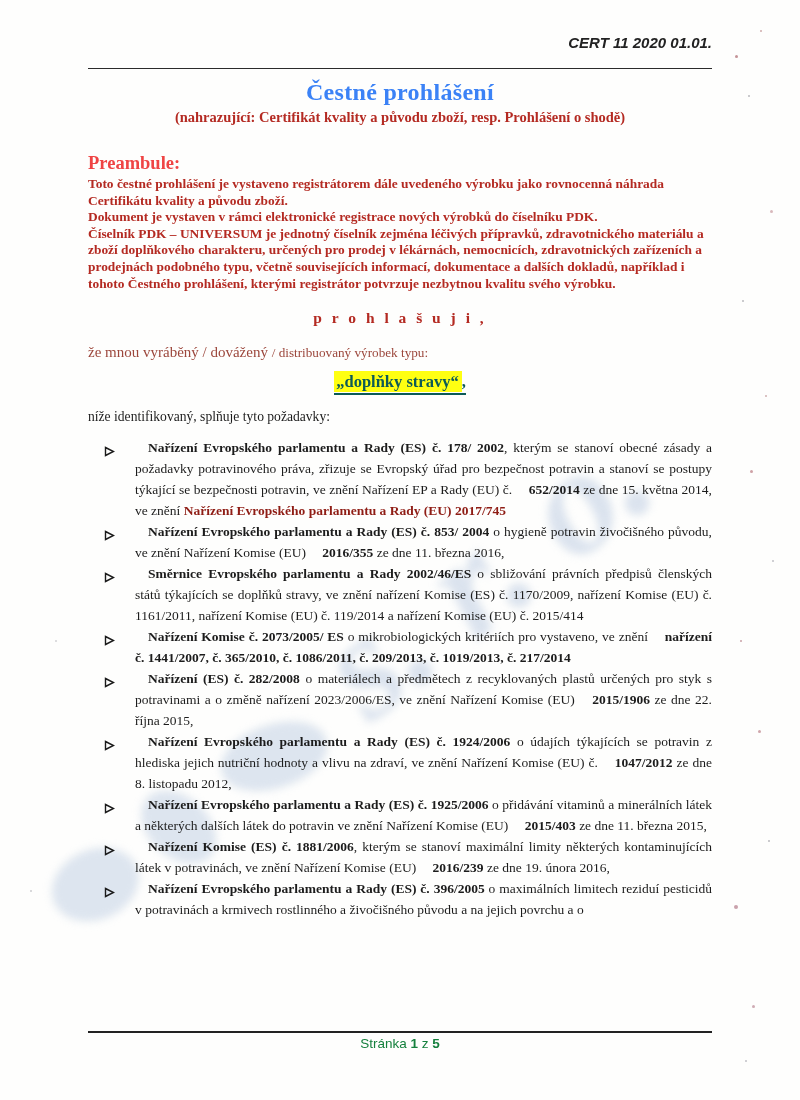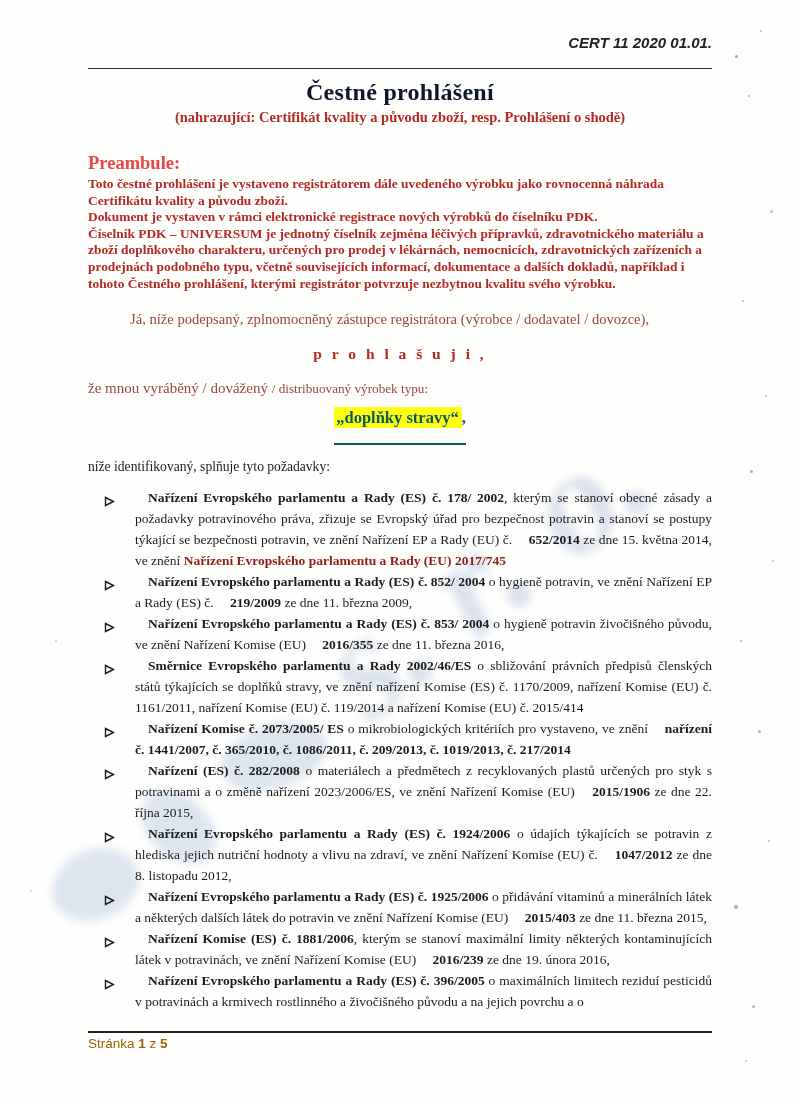--- a/index.html
+++ b/index.html
@@ -27,21 +27,21 @@
     color:#222;
     margin:4px 0 0 0;
   }
   .top-rule{
     border:none;border-top:1.4px solid #2b2b2b;
     margin:17px 0 0 0;
   }
   
   .title{
     text-align:center;
-    color:#0f172a;
+    color:#3b82f6;
     font-size:24px;
     font-weight:bold;
     margin:10px 0 0 0;
     letter-spacing:.3px;
   }
   .subtitle{
     text-align:center;
     color:#b42a22;
     font-size:14.5px;
     font-weight:bold;
@@ -83,21 +83,21 @@
   }
   .product-line .pl-red{font-size:15px;}
   .product-line .pl-dark{font-size:13.2px;}
   .product-type-wrap{
     text-align:center;
     margin:11px 0 0 0;
   }
   .product-type{
     display:inline-block;
     border-bottom:2.2px solid #0c5a57;
-    padding-bottom:15px;
+    padding-bottom:1px;
   }
   .product-type .pt-hl{
     background:#ffff12;
     color:#0c5a57;
     font-size:16.5px;
     font-weight:bold;
     padding:1px 3px 1px 2px;
   }
   .product-type .pt-suffix{
     color:#0c5a57;
@@ -128,23 +128,24 @@
     left:16px;top:5px;
   }
   .seg-b{font-weight:bold;margin-left:13px;}
   .seg-n{font-weight:normal;}
   .seg-rb{font-weight:bold;color:#8f1d15;}
   
   .footer{
     position:absolute;
     left:88px;right:88px;top:1031px;
     border-top:2px solid #222;
+    text-align:center;
     font-family:"Liberation Sans", sans-serif;
     font-size:13.5px;
-    color:#a16207;
+    color:#15803d;
     padding-top:3px;
   }
   .footer b{font-weight:bold;}
   
   .watermark{
     position:absolute;
     left:55px;top:820px;
     width:1000px;
     transform:rotate(-38deg);
     transform-origin:0 50%;
@@ -190,39 +191,35 @@
     <h1 class="title">Čestné prohlášení</h1>
     <p class="subtitle">(nahrazující: Certifikát kvality a původu zboží, resp. Prohlášení o shodě)</p>
 
     <h2 class="preamble-heading">Preambule:</h2>
     <div>
         <p class="preamble-par">Toto čestné prohlášení je vystaveno registrátorem dále uvedeného výrobku jako rovnocenná náhrada Certifikátu kvality a původu zboží.</p>
         <p class="preamble-par">Dokument je vystaven v rámci elektronické registrace nových výrobků do číselníku PDK.</p>
         <p class="preamble-par">Číselník PDK – UNIVERSUM je jednotný číselník zejména léčivých přípravků, zdravotnického materiálu a zboží doplňkového charakteru, určených pro prodej v lékárnách, nemocnicích, zdravotnických zařízeních a prodejnách podobného typu, včetně souvisejících informací, dokumentace a dalších dokladů, například i tohoto Čestného prohlášení, kterými registrátor potvrzuje nezbytnou kvalitu svého výrobku.</p>
       </div>
 
-    <p class="decl-intro">Já, níže podepsaný, zplnomocněný zástupce registrátora (výrobce / dodavatel / dovozce),</p>
 
     <p class="decl-verb">p r o h l a š u j i ,</p>
 
     <p class="product-line"><span class="pl-red">že mnou vyráběný / dovážený </span><span class="pl-dark"> / distribuovaný výrobek typu:</span></p>
 
     <div class="product-type-wrap">
       <span class="product-type"><span class="pt-hl">„doplňky stravy“</span><span class="pt-suffix">,</span></span>
     </div>
 
     <p class="decl-outro">níže identifikovaný, splňuje tyto požadavky:</p>
 
     <ul class="req-list">
         <li class="req-item"><span class="bullet"><svg width="11" height="11" viewBox="0 0 11 11">
               <path d="M1.5 1.5 L9.5 5.5 L1.5 9.5 Z" fill="none" stroke="#1a1a1a" stroke-width="1.4"></path>
             </svg></span><span><span class="seg-b">Nařízení Evropského parlamentu a Rady (ES) č. 178/ 2002</span><span class="seg-n">, kterým se stanoví obecné zásady a požadavky potravinového práva, zřizuje se Evropský úřad pro bezpečnost potravin a stanoví se postupy týkající se bezpečnosti potravin, ve znění Nařízení EP a Rady (EU) č. </span><span class="seg-b">652/2014</span><span class="seg-n"> ze dne 15. května 2014, ve znění </span><span class="seg-rb">Nařízení Evropského parlamentu a Rady (EU) 2017/745</span></span></li>
-        <li class="req-item"><span class="bullet"><svg width="11" height="11" viewBox="0 0 11 11">
-              <path d="M1.5 1.5 L9.5 5.5 L1.5 9.5 Z" fill="none" stroke="#1a1a1a" stroke-width="1.4"></path>
-            </svg></span><span><span class="seg-b">Nařízení Evropského parlamentu a Rady (ES) č. 852/ 2004</span><span class="seg-n"> o hygieně potravin, ve znění Nařízení EP a Rady (ES) č. </span><span class="seg-b">219/2009</span><span class="seg-n"> ze dne 11. března 2009,</span></span></li>
         <li class="req-item"><span class="bullet"><svg width="11" height="11" viewBox="0 0 11 11">
               <path d="M1.5 1.5 L9.5 5.5 L1.5 9.5 Z" fill="none" stroke="#1a1a1a" stroke-width="1.4"></path>
             </svg></span><span><span class="seg-b">Nařízení Evropského parlamentu a Rady (ES) č. 853/ 2004</span><span class="seg-n"> o hygieně potravin živočišného původu, ve znění Nařízení Komise (EU) </span><span class="seg-b">2016/355</span><span class="seg-n"> ze dne 11. března 2016,</span></span></li>
         <li class="req-item"><span class="bullet"><svg width="11" height="11" viewBox="0 0 11 11">
               <path d="M1.5 1.5 L9.5 5.5 L1.5 9.5 Z" fill="none" stroke="#1a1a1a" stroke-width="1.4"></path>
             </svg></span><span><span class="seg-b">Směrnice Evropského parlamentu a Rady 2002/46/ES</span><span class="seg-n"> o sbližování právních předpisů členských států týkajících se doplňků stravy, ve znění nařízení Komise (ES) č. 1170/2009, nařízení Komise (EU) č. 1161/2011, nařízení Komise (EU) č. 119/2014 a nařízení Komise (EU) č. 2015/414</span></span></li>
         <li class="req-item"><span class="bullet"><svg width="11" height="11" viewBox="0 0 11 11">
               <path d="M1.5 1.5 L9.5 5.5 L1.5 9.5 Z" fill="none" stroke="#1a1a1a" stroke-width="1.4"></path>
             </svg></span><span><span class="seg-b">Nařízení Komise č. 2073/2005/ ES</span><span class="seg-n"> o mikrobiologických kritériích pro vystaveno, ve znění </span><span class="seg-b">nařízení č. 1441/2007, č. 365/2010, č. 1086/2011, č. 209/2013, č. 1019/2013, č. 217/2014</span></span></li>
         <li class="req-item"><span class="bullet"><svg width="11" height="11" viewBox="0 0 11 11">

